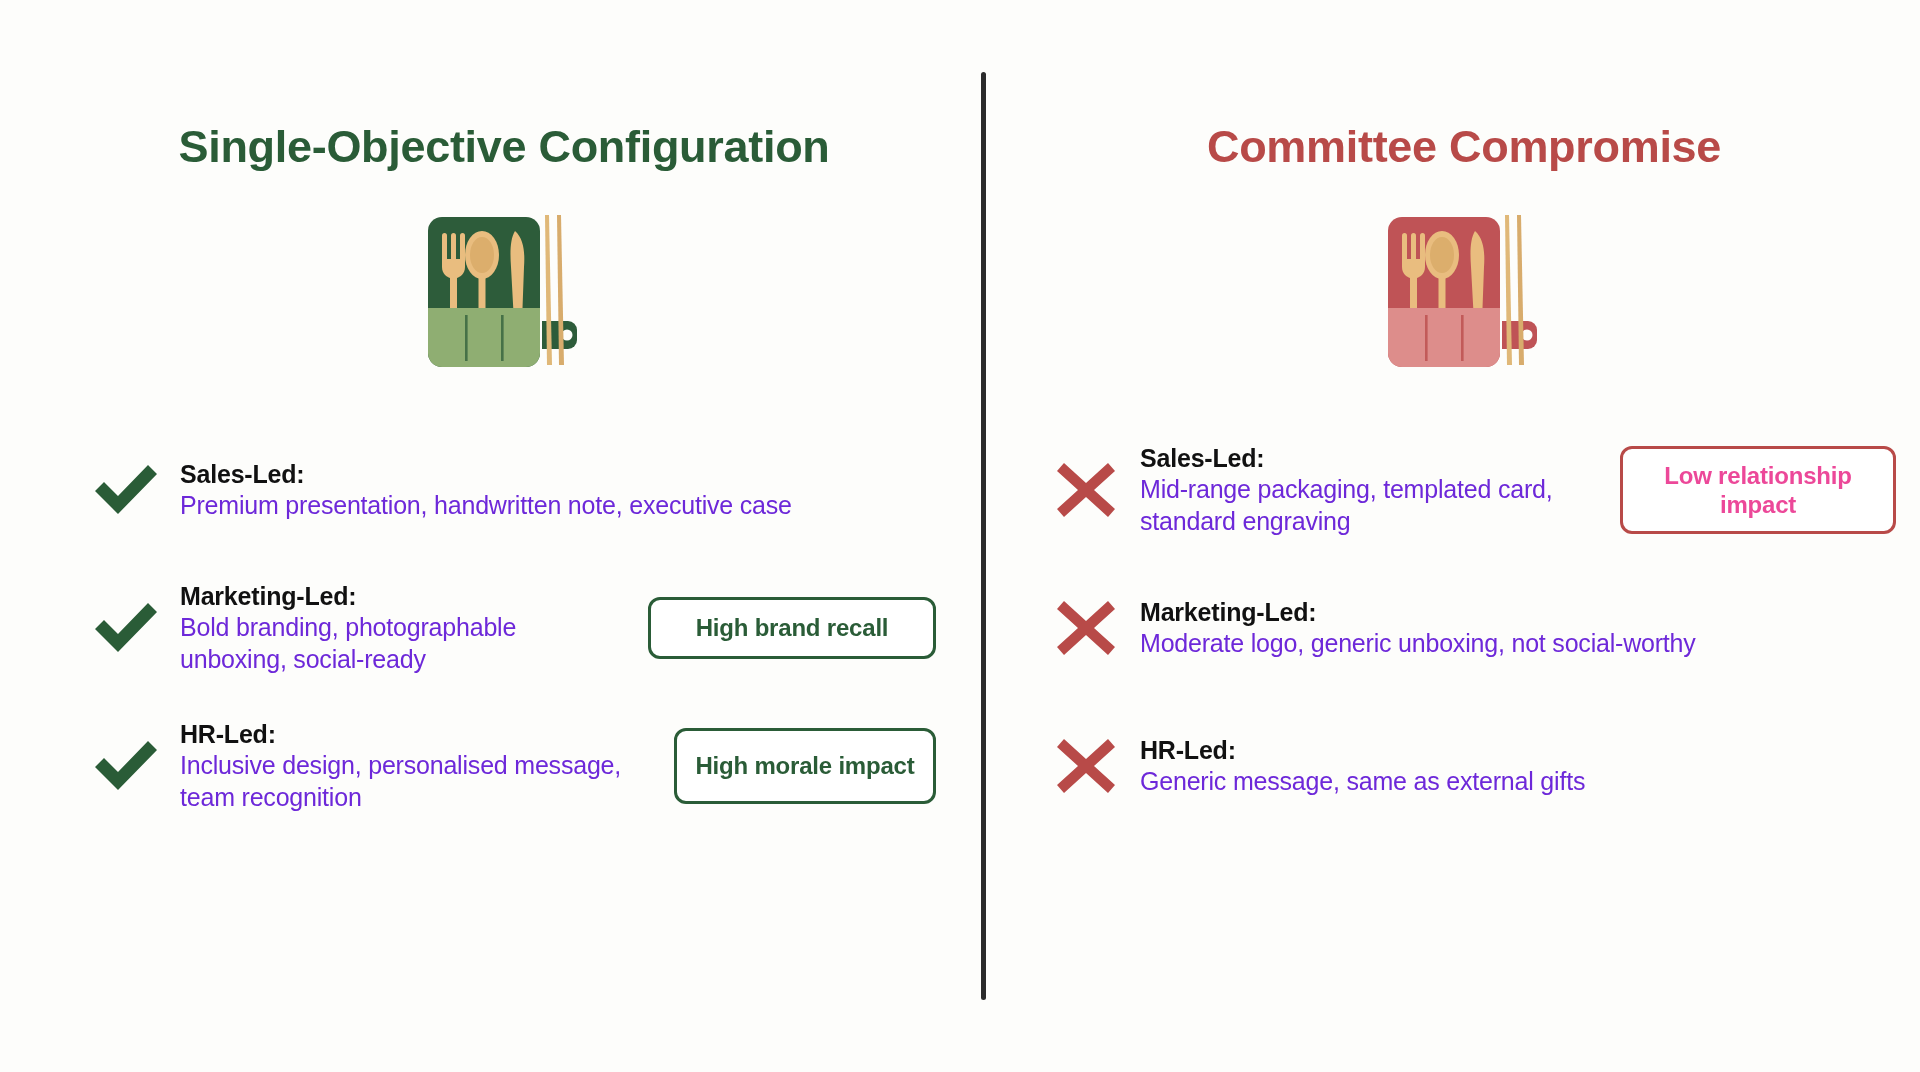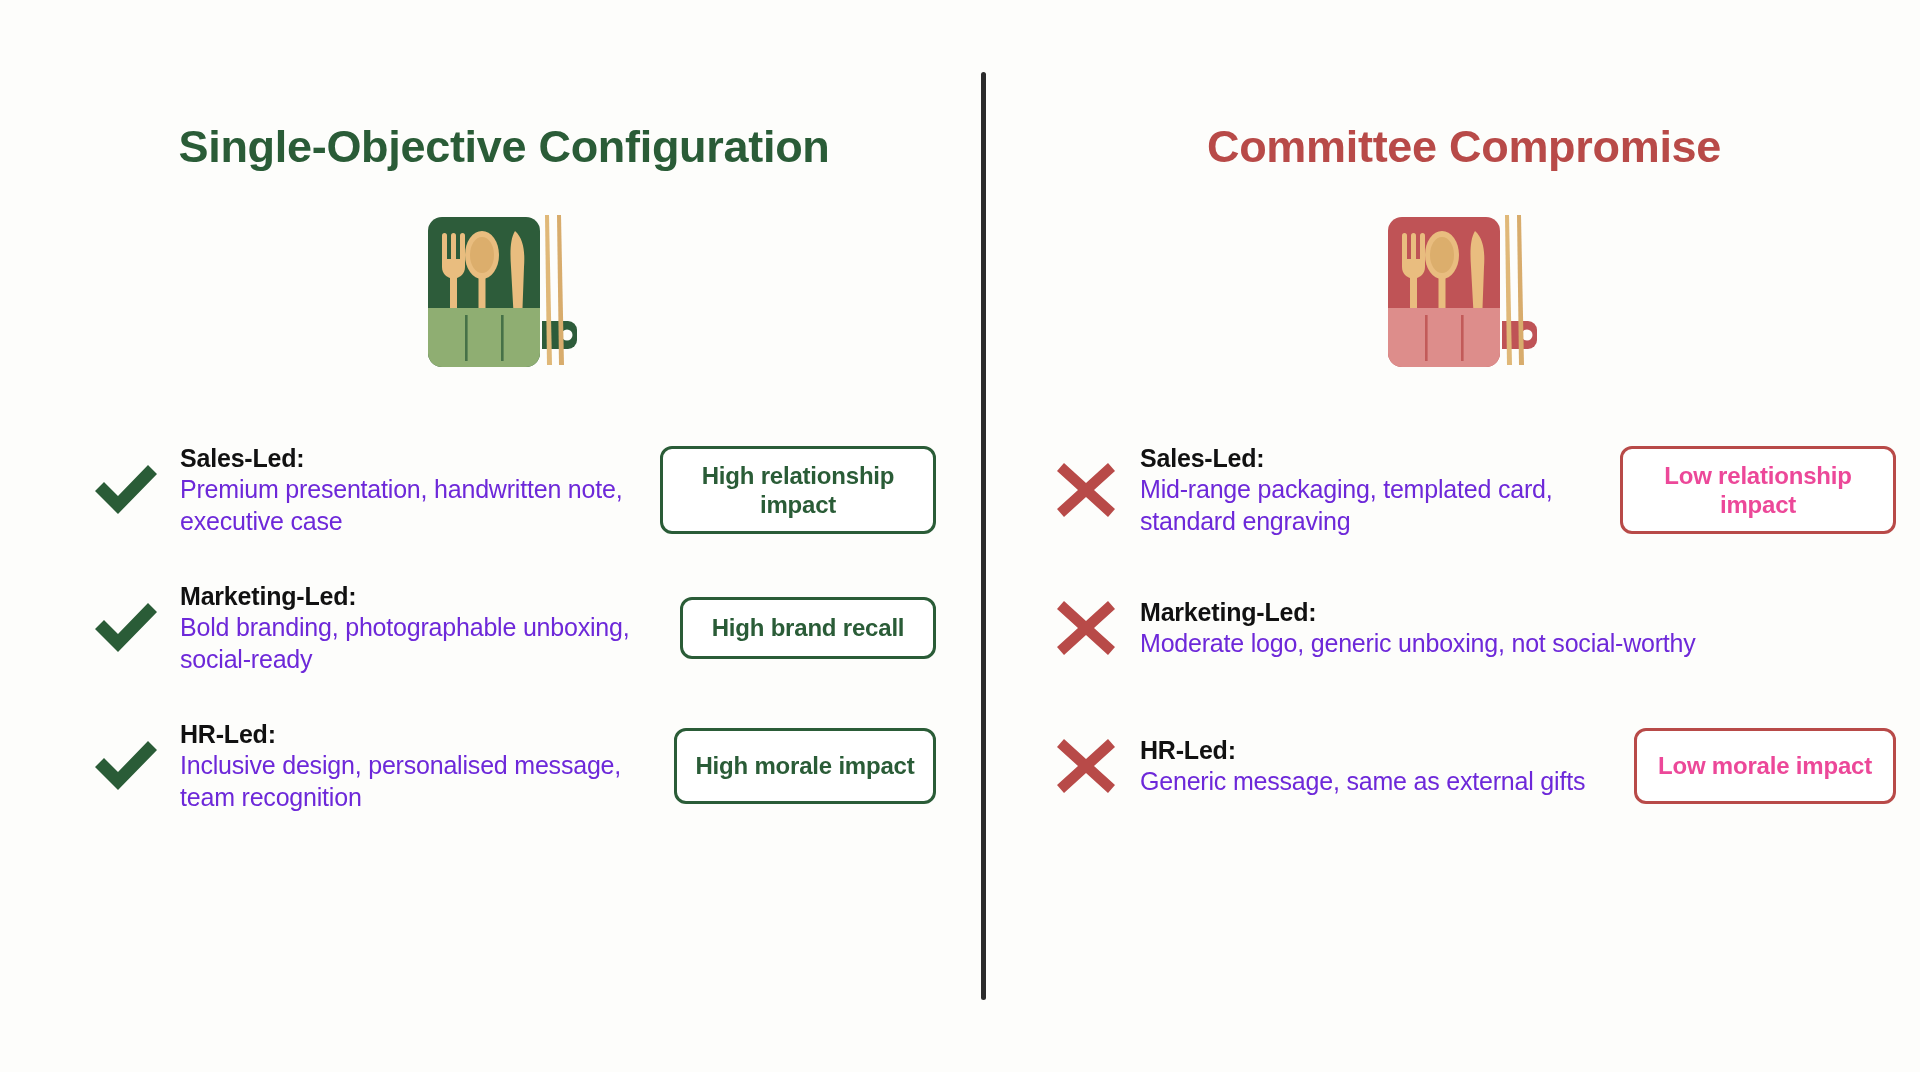--- a/index.html
+++ b/index.html
@@ -113,21 +113,21 @@
     font-weight: 700;
     line-height: 1.22;
     padding: 12px 10px;
     letter-spacing: -0.2px;
   }
   .badge.green { border-color: #2a5c37; color: #2a5c37; }
   .badge.red   { border-color: #b84a48; color: #ec4899; }
 
   
   .row-1 .badge { width: 276px; }
-  .row-2 .badge { width: 256px; min-height: 62px; }
+  .row-2 .badge { width: 288px; min-height: 62px; }
   .row-3 .badge { width: 262px; }
 
   .col-left  .badge-wrap { margin-left: 8px; }
   .col-right .badge-wrap { margin-left: 8px; }
 </style>
 </head>
 <body>
 
 <div class="slide">
 
@@ -171,23 +171,20 @@
 
       <div class="row row-1">
         <div class="mark">
           <svg width="74" height="62" viewBox="0 0 74 62" aria-hidden="true">
             <path d="M6 32 L15 23 L29 37 L59 6 L68 15 L29 55 Z" fill="#2a5c37"></path>
           </svg>
         </div>
         <div class="row-text">
           <div class="row-title">Sales-Led:</div>
           <div class="row-desc">Premium presentation, handwritten note, executive case</div>
-        </div>
-        <div class="badge-wrap">
-          <div class="badge green">High relationship impact</div>
         </div>
       </div>
 
       <div class="row row-2">
         <div class="mark">
           <svg width="74" height="62" viewBox="0 0 74 62" aria-hidden="true">
             <path d="M6 32 L15 23 L29 37 L59 6 L68 15 L29 55 Z" fill="#2a5c37"></path>
           </svg>
         </div>
         <div class="row-text">
@@ -280,21 +277,18 @@
       <div class="row row-3">
         <div class="mark">
           <svg width="70" height="66" viewBox="0 0 70 66" aria-hidden="true">
             <path d="M13 6 L35 26 L57 6 L64 14 L43 33 L64 52 L57 60 L35 40 L13 60 L6 52 L27 33 L6 14 Z" fill="#b84a48"></path>
           </svg>
         </div>
         <div class="row-text">
           <div class="row-title">HR-Led:</div>
           <div class="row-desc">Generic message, same as external gifts</div>
         </div>
-        <div class="badge-wrap">
-          <div class="badge red">Low morale impact</div>
-        </div>
       </div>
 
     </div>
   </div>
 
 </div>
 
 </body></html>

